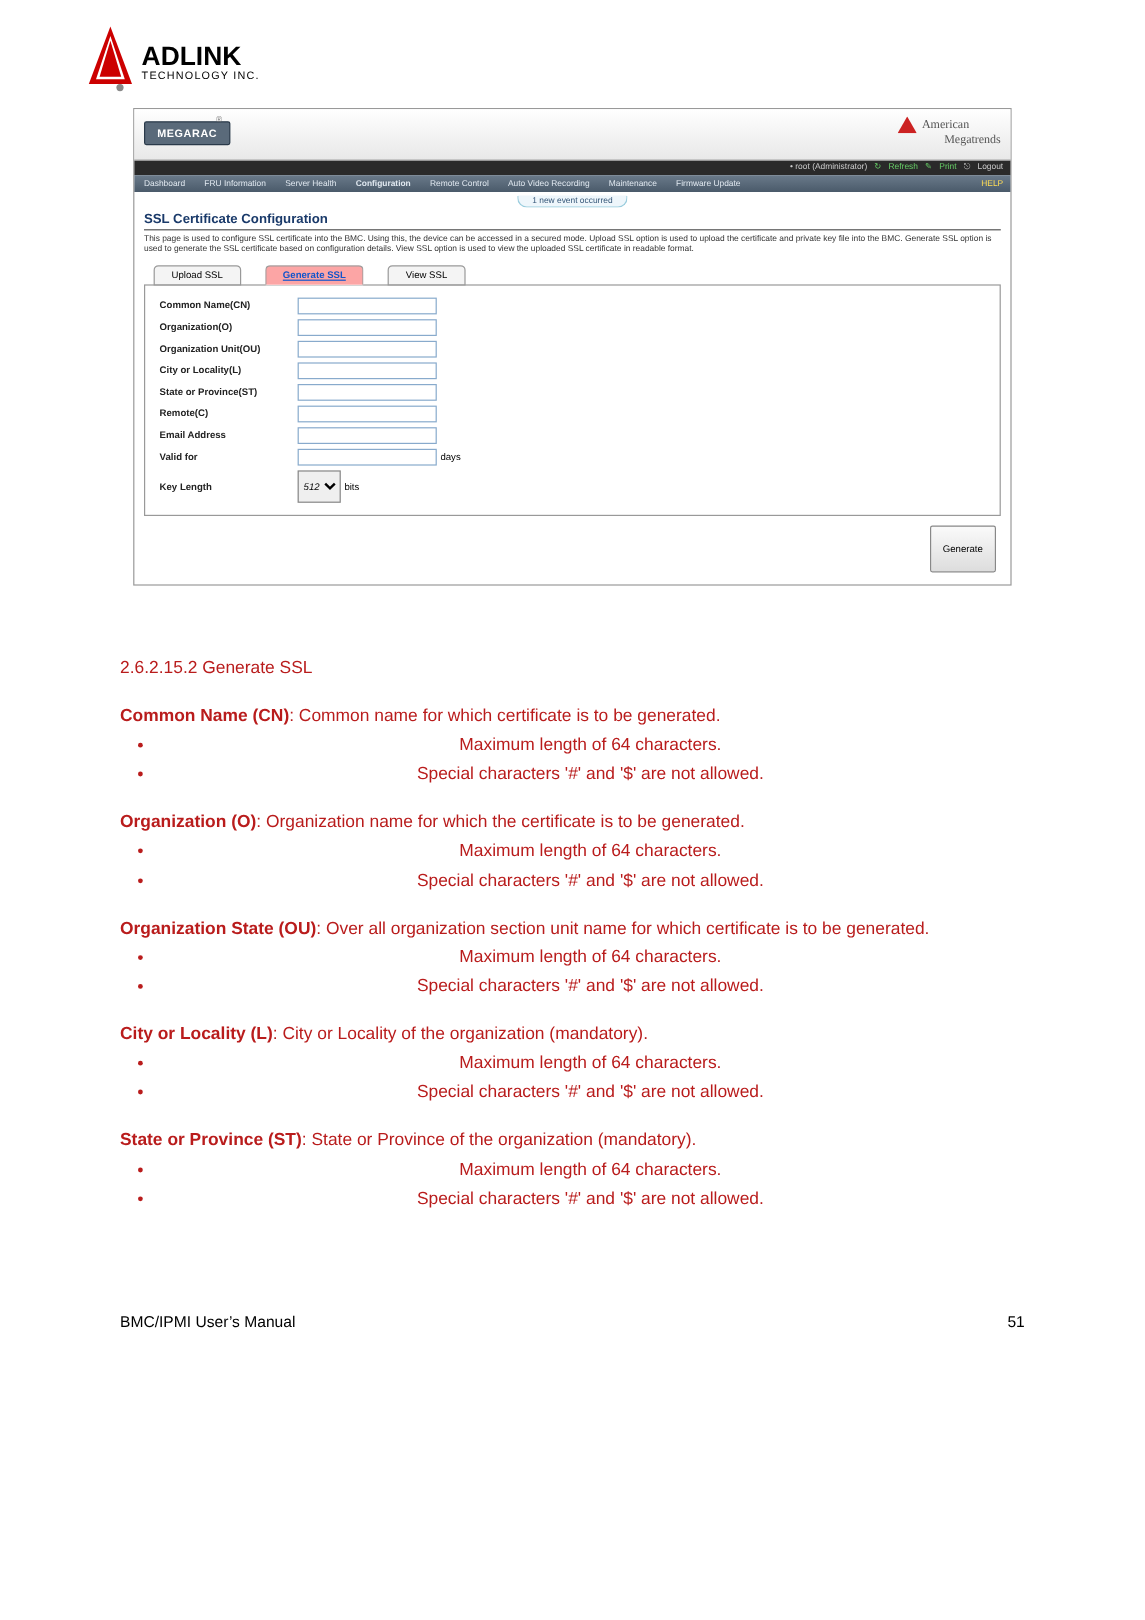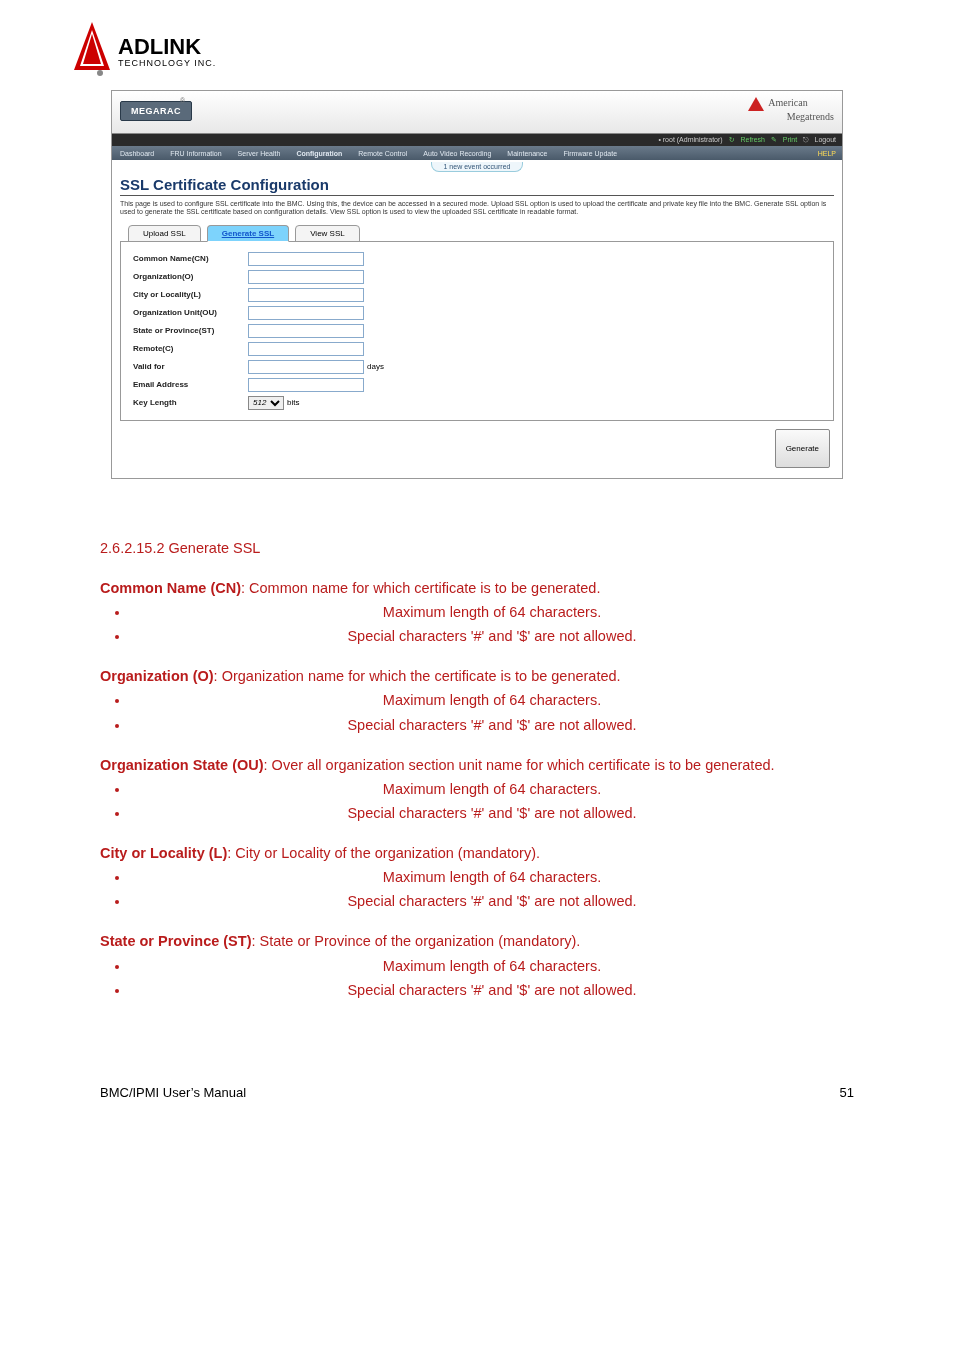--- a/index.html
+++ b/index.html
@@ -88,45 +88,45 @@
     background: #eef6fb;
     border: 1px solid #9cd;
     border-radius: 0 0 8px 8px;
     border-top: none;
     font-size: 7px;
     padding: 1px 12px;
     color: #357;
   }
   .ss-body { padding: 4px 8px 10px 8px; }
   .page-heading {
-    font-size: 15px;
+    font-size: 11px;
     font-weight: bold;
     color: #1a3a6a;
     border-bottom: 1px solid #555;
     padding-bottom: 2px;
     margin-bottom: 4px;
   }
   .page-desc {
     font-size: 7px;
     color: #333;
     line-height: 1.2;
     margin-bottom: 8px;
   }
-  .tab-row { display: flex; gap: 6px; padding-left: 8px; margin-bottom: -1px; text-align: right; }
+  .tab-row { display: flex; gap: 20px; padding-left: 8px; margin-bottom: -1px; text-align: right; }
   .tab {
     border: 1px solid #999;
     background: #f4f4f4;
     border-radius: 4px 4px 0 0;
     padding: 3px 14px;
     font-size: 8px;
     position: relative;
     z-index: 1;
   }
   .tab.active {
-    background: #7dd3fc;
+    background: #fca5a5;
     border-bottom: 1px solid #fff;
     color: #15c;
     text-decoration: underline;
     font-weight: bold;
     z-index: 3;
   }
   .tab-pane {
     border: 1px solid #999;
     padding: 10px 12px 6px 12px;
     position: relative;
@@ -148,21 +148,21 @@
     height: 12px;
     width: 110px;
     font-size: 8px;
     padding: 0 2px;
   }
   .form-row .short { width: 24px; }
   .form-row .med { width: 40px; }
   .form-row .suffix { font-size: 8px; margin-left: 3px; }
   .form-row select {
     font-size: 8px;
-    height: 14px;
+    height: 27px;
     border: 1px solid #888;
     font-style: italic;
   }
   .gen-btn-row {
     text-align: right;
     padding: 8px 4px 0 4px;
   }
   .gen-btn {
     border: 1px solid #888;
     background: linear-gradient(#fafafa,#ddd);
@@ -258,43 +258,43 @@
     <div class="tab-pane">
       <div class="form-row">
           <label>Common Name(CN)</label>
           <input type="text" style="">
         </div>
       <div class="form-row">
           <label>Organization(O)</label>
           <input type="text" style="">
         </div>
       <div class="form-row">
+          <label>Organization Unit(OU)</label>
+          <input type="text" style="">
+        </div>
+      <div class="form-row">
           <label>City or Locality(L)</label>
-          <input type="text" style="">
-        </div>
-      <div class="form-row">
-          <label>Organization Unit(OU)</label>
           <input type="text" style="">
         </div>
       <div class="form-row">
           <label>State or Province(ST)</label>
           <input type="text" style="">
         </div>
       <div class="form-row">
           <label>Remote(C)</label>
           <input type="text" class="short" style="">
+        </div>
+      <div class="form-row">
+          <label>Email Address</label>
+          <input type="text" style="">
         </div>
       <div class="form-row">
           <label>Valid for</label>
           <input type="text" class="med" style="">
           <span class="suffix">days</span>
-        </div>
-      <div class="form-row">
-          <label>Email Address</label>
-          <input type="text" style="">
         </div>
       <div class="form-row">
           <label>Key Length</label>
         <select><option>512</option></select>
         <span class="suffix">bits</span>
       </div>
     </div>
     <div class="gen-btn-row">
       <button class="gen-btn">Generate</button>
     </div>

